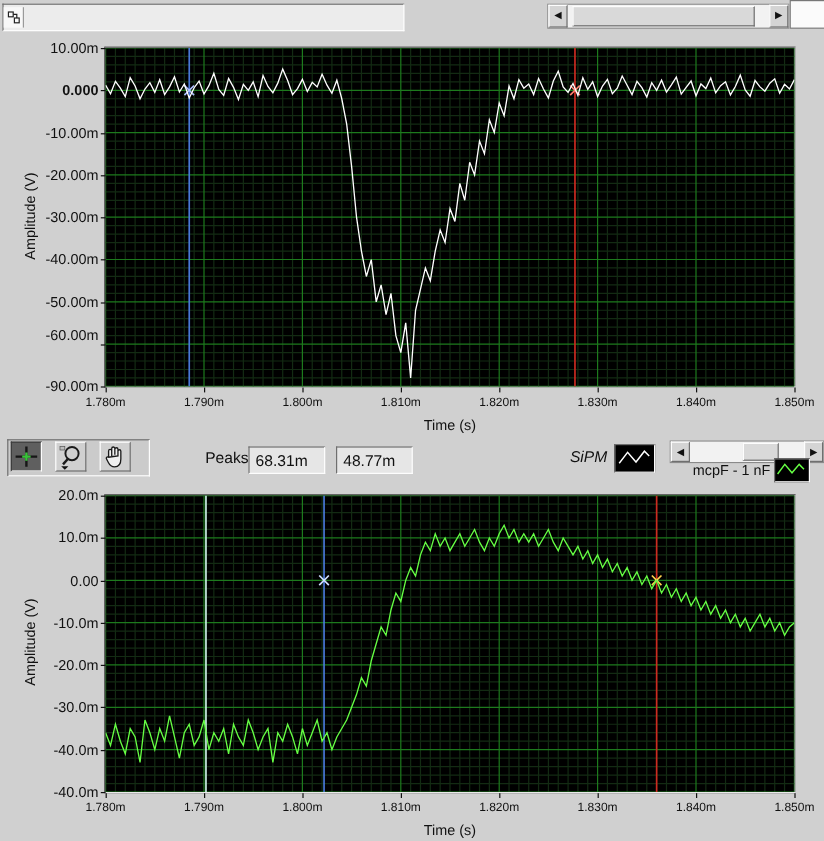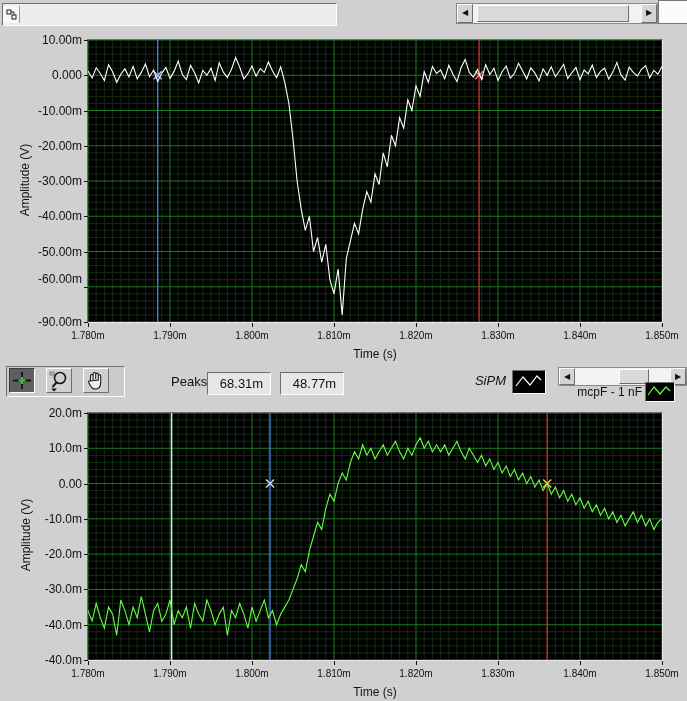--- a/index.html
+++ b/index.html
@@ -34,21 +34,21 @@
   .ytick{position:absolute;width:80px;text-align:right;font-size:12px;left:2px;}
   .xtick{position:absolute;width:48px;text-align:center;font-size:10px;}
   .tickmark{position:absolute;background:#111;}
   
   .palette{left:6px;top:366px;width:117px;height:29px;background:#cbcbcb;}
   .toolbtn{position:absolute;top:1px;width:26px;height:25px;box-sizing:border-box;}
   .toolbtn.sel{background:#5f5f5f;border:1px solid;border-color:#3d3d3d #fdfdfd #fdfdfd #3d3d3d;}
   .toolbtn.unsel{background:#d0d0d0;border:1px solid;border-color:#fdfdfd #6f6f6f #6f6f6f #fdfdfd;}
   .peakslabel{left:171px;top:374px;width:36px;font-size:13px;}
   .valbox{top:372px;width:57px;height:21px;background:#e6e6e6;font-size:13px;
-          line-height:21px;padding-left:5px;text-align:center;}
+          line-height:21px;padding-left:5px;}
   #val0{left:207px;} #val1{left:280px;}
   .legendlabel{font-size:13px;text-align:right;}
   #leg0label{left:448px;top:373px;width:58px;font-style:italic;}
   #leg1label{left:566px;top:385px;width:76px;font-size:12px;}
   .legendsample{background:#000;border:1px solid;border-color:#6f6f6f #fdfdfd #fdfdfd #6f6f6f;}
   #leg0box{left:512px;top:370px;width:32px;height:22px;}
   #leg1box{left:645px;top:382px;width:28px;height:18px;}
 </style>
 </head>
 <body>
@@ -354,21 +354,21 @@
         <line x1="178.03999999999982" y1="74.57142857142857" x2="186.03999999999982" y2="66.57142857142857" stroke="#cfe0ff" stroke-width="1.4"></line>
         <line x1="459.20000000000005" y1="0" x2="459.20000000000005" y2="247" stroke="#cc2b20" stroke-width="1.4"></line>
         <line x1="455.20000000000005" y1="66.57142857142857" x2="463.20000000000005" y2="74.57142857142857" stroke="#ffd24d" stroke-width="1.4"></line>
         <line x1="455.20000000000005" y1="74.57142857142857" x2="463.20000000000005" y2="66.57142857142857" stroke="#ffd24d" stroke-width="1.4"></line>
         <polyline points="0.0,197.6 4.1,208.2 8.2,190.5 12.3,204.7 16.4,215.2 20.5,194.1 24.6,201.1 28.7,222.3 32.8,187.0 36.9,197.6 41.0,211.7 45.1,194.1 49.2,204.7 53.3,183.5 57.4,201.1 61.5,218.8 65.6,197.6 69.7,190.5 73.8,208.2 77.9,201.1 82.0,187.0 86.1,211.7 90.2,197.6 94.3,204.7 98.4,194.1 102.5,215.2 106.6,190.5 110.7,201.1 114.8,208.2 118.9,187.0 123.0,197.6 127.1,211.7 131.2,201.1 135.3,194.1 139.4,222.3 143.5,197.6 147.6,204.7 151.7,190.5 155.8,201.1 159.9,215.2 164.0,194.1 168.1,208.2 172.2,197.6 176.3,187.0 180.4,204.7 184.5,197.6 188.6,211.7 192.7,201.1 196.8,194.1 200.9,187.0 205.0,176.4 209.1,165.8 213.2,151.7 217.3,158.8 221.4,137.6 225.5,123.5 229.6,109.4 233.7,116.4 237.8,95.3 241.9,81.2 246.0,88.2 250.1,70.6 254.2,60.0 258.3,67.0 262.4,49.4 266.5,38.8 270.6,45.9 274.7,31.8 278.8,42.3 282.9,35.3 287.0,45.9 291.1,38.8 295.2,31.8 299.3,42.3 303.4,35.3 307.5,28.2 311.6,38.8 315.7,45.9 319.8,35.3 323.9,42.3 328.0,31.8 332.1,24.7 336.2,35.3 340.3,28.2 344.4,38.8 348.5,31.8 352.6,38.8 356.7,31.8 360.8,42.3 364.9,35.3 369.0,28.2 373.1,38.8 377.2,45.9 381.3,35.3 385.4,42.3 389.5,49.4 393.6,42.3 397.7,52.9 401.8,45.9 405.9,56.5 410.0,49.4 414.1,60.0 418.2,52.9 422.3,63.5 426.4,56.5 430.5,67.0 434.6,60.0 438.7,70.6 442.8,63.5 446.9,74.1 451.0,67.0 455.1,77.6 459.2,70.6 463.3,81.2 467.4,74.1 471.5,84.7 475.6,77.6 479.7,88.2 483.8,81.2 487.9,91.7 492.0,84.7 496.1,95.3 500.2,88.2 504.3,98.8 508.4,91.7 512.5,102.3 516.6,95.3 520.7,105.9 524.8,98.8 528.9,109.4 533.0,102.3 537.1,112.9 541.2,105.9 545.3,98.8 549.4,109.4 553.5,102.3 557.6,112.9 561.7,105.9 565.8,116.4 569.9,109.4 574.0,105.9" fill="none" stroke="#66ff44" stroke-width="1.1"></polyline>
       </svg></div>
   <div class="abs xlab" id="xlab1">Time (s)</div>
 
 <div class="ytick" style="top: 33px;">10.00m</div>
     <div class="tickmark" style="left: 84px; top: 40px; width: 4px; height: 1px;"></div>
-    <div class="ytick" style="top: 68.25px;">0.000</div>
+    <div class="ytick" style="top: 68.25px; font-weight: bold;">0.000</div>
     <div class="tickmark" style="left: 84px; top: 75.25px; width: 4px; height: 1px;"></div>
     <div class="ytick" style="top: 103.5px;">-10.00m</div>
     <div class="tickmark" style="left: 84px; top: 110.5px; width: 4px; height: 1px;"></div>
     <div class="ytick" style="top: 138.75px;">-20.00m</div>
     <div class="tickmark" style="left: 84px; top: 145.75px; width: 4px; height: 1px;"></div>
     <div class="ytick" style="top: 174px;">-30.00m</div>
     <div class="tickmark" style="left: 84px; top: 181px; width: 4px; height: 1px;"></div>
     <div class="ytick" style="top: 209.25px;">-40.00m</div>
     <div class="tickmark" style="left: 84px; top: 216.25px; width: 4px; height: 1px;"></div>
     <div class="ytick" style="top: 244.5px;">-50.00m</div>

